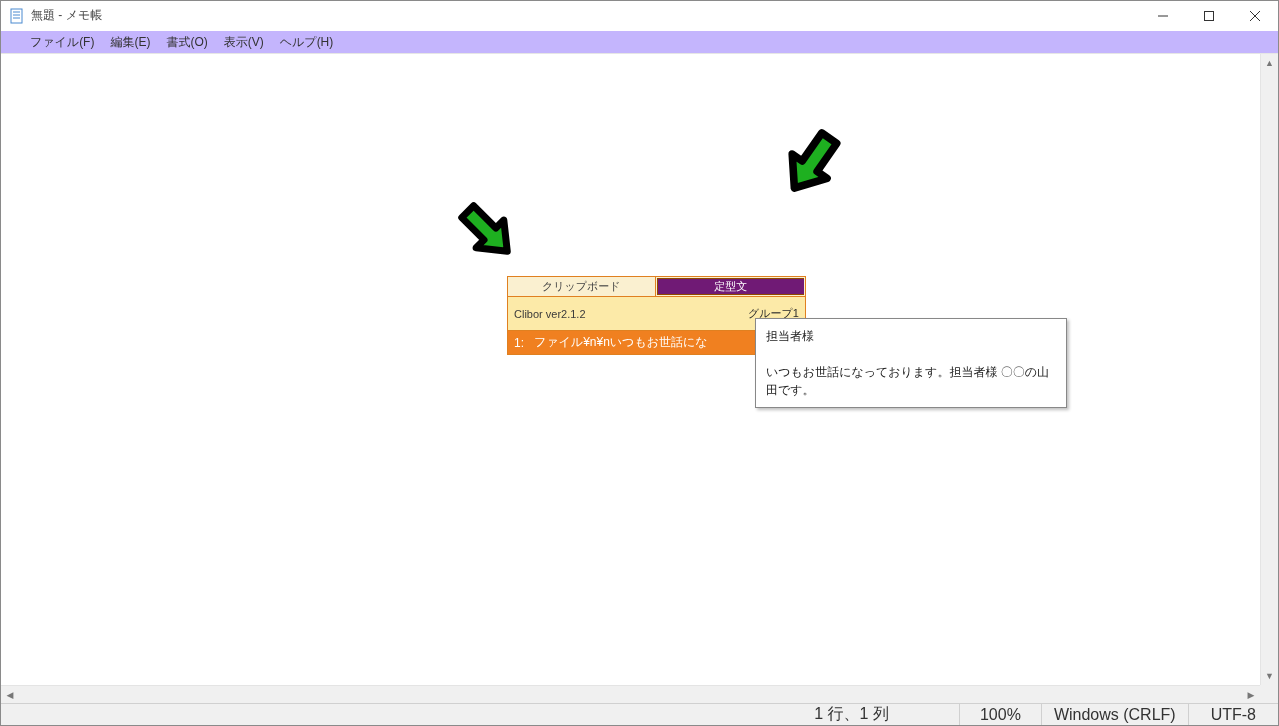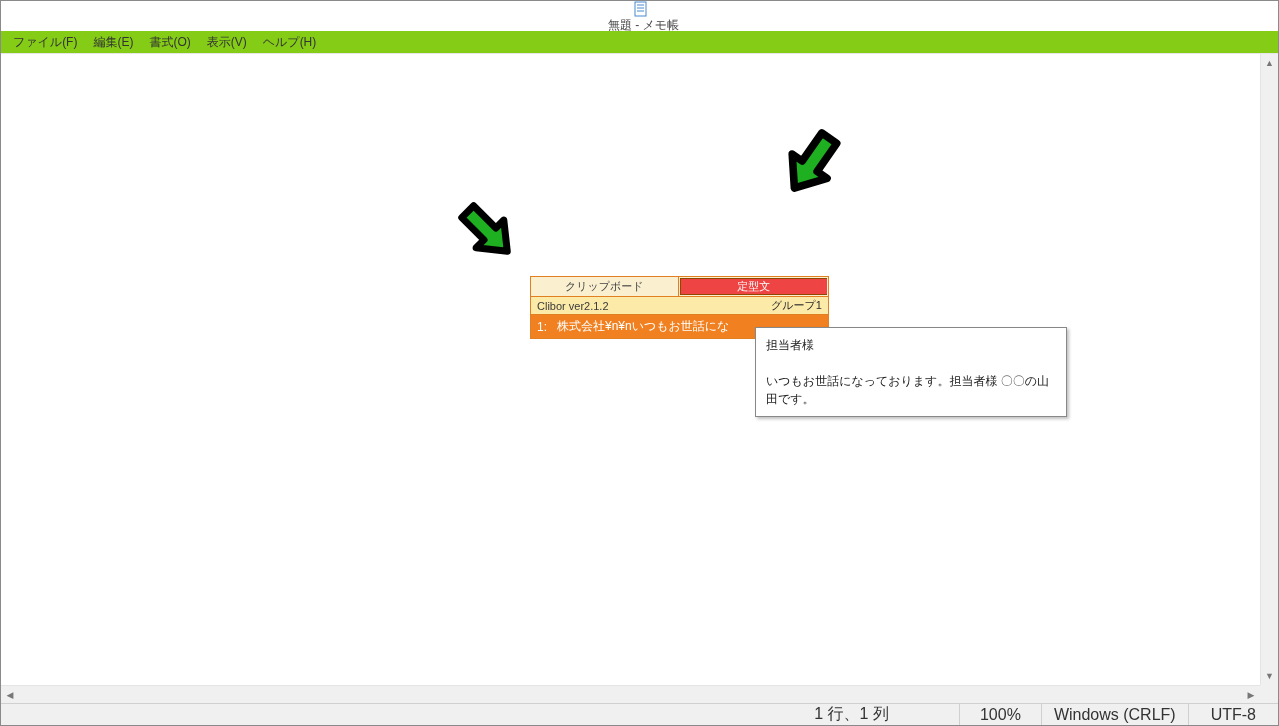--- a/index.html
+++ b/index.html
@@ -20,21 +20,20 @@
       display: flex;
       flex-direction: column;
     }
     .titlebar {
       height: 30px;
       background: #fff;
       display: flex;
       align-items: center;
       padding-left: 8px;
       border-bottom: 1px solid transparent;
-      flex-direction: column;
     }
     .titlebar-icon {
       width: 16px; height: 16px;
       margin-right: 6px;
       display: inline-flex;
       align-items: center;
       justify-content: center;
     }
     .titlebar-title { color: #444; font-size: 12px; }
     .titlebar-controls {
@@ -45,24 +44,24 @@
     .ctrl-btn {
       width: 46px;
       display: flex;
       align-items: center;
       justify-content: center;
       color: #555;
       font-size: 14px;
     }
     .menubar {
       height: 22px;
-      background: #84cc16;
-      display: flex;
-      align-items: center;
-      padding-left: 4px;
+      background: #c4b5fd;
+      display: flex;
+      align-items: center;
+      padding-left: 21px;
       gap: 0;
     }
     .menu-item {
       padding: 2px 8px;
       color: #333;
       font-size: 12px;
       cursor: default;
     }
     .editor {
       flex: 1;
@@ -127,21 +126,21 @@
       align-items: center;
     }
     .status-cell.first { border-left: none; padding-left: 30px; padding-right: 70px;}
     .status-cell.zoom { padding: 0 20px; text-align: right; }
     .status-cell.enc { padding: 0 22px; }
     .status-cell.lineend { padding: 0 12px; }
 
     
     .clibor {
       position: absolute;
-      left: 529px; top: 222px;
+      left: 506px; top: 222px;
       width: 299px;
       border: 1px solid #e08020;
       font-size: 12px;
       box-shadow: 0 0 0 rgba(0,0,0,0);
     }
     .clibor-tabs {
       display: flex;
       height: 20px;
       background: #faf0d0;
       border-bottom: 1px solid #e08020;
@@ -149,30 +148,30 @@
     .clibor-tab {
       flex: 1;
       display: flex;
       align-items: center;
       justify-content: center;
       font-size: 11px;
       color: #444;
       border-right: 1px solid #e08020;
     }
     .clibor-tab.active {
-      background: #ef4444;
+      background: #701a75;
       color: #fff;
       border: 1px solid #904800;
       margin: 1px;
     }
     .clibor-tab:last-child { border-right: none; }
     .clibor-header {
       display: flex;
       align-items: center;
-      height: 18px;
+      height: 34px;
       background: #fceaa8;
       padding: 0 6px;
       border-bottom: 1px solid #e08020;
       color: #3a3a3a;
       font-size: 11px;
     }
     .clibor-header .right { margin-left: auto; color: #2a2a2a; }
     .clibor-item {
       height: 23px;
       background: #f08020;
@@ -182,21 +181,21 @@
       padding-left: 6px;
       font-size: 12px;
       white-space: nowrap;
       overflow: hidden;
     }
     .clibor-item .num { margin-right: 10px; }
 
     
     .tooltip {
       position: absolute;
-      left: 754px; top: 273px;
+      left: 754px; top: 264px;
       width: 312px;
       background: #fff;
       border: 1px solid #888;
       box-shadow: 2px 2px 3px rgba(0,0,0,0.25);
       padding: 8px 10px;
       font-size: 12px;
       color: #222;
       line-height: 1.5;
     }
 
@@ -281,21 +280,21 @@
       <div class="clibor-tabs">
         <div class="clibor-tab">クリップボード</div>
         <div class="clibor-tab active">定型文</div>
       </div>
       <div class="clibor-header">
         <span>Clibor ver2.1.2</span>
         <span class="right">グループ1</span>
       </div>
       <div class="clibor-item">
         <span class="num">1:</span>
-        <span>株式会社¥n¥nいつもお世話にな</span>
+        <span>ファイル¥n¥nいつもお世話にな</span>
       </div>
     </div>
 
     <div class="tooltip">
       <div>担当者様</div>
       <br>
       <div>いつもお世話になっております。担当者様 〇〇の山田です。</div>
     </div>
 
   </div>

